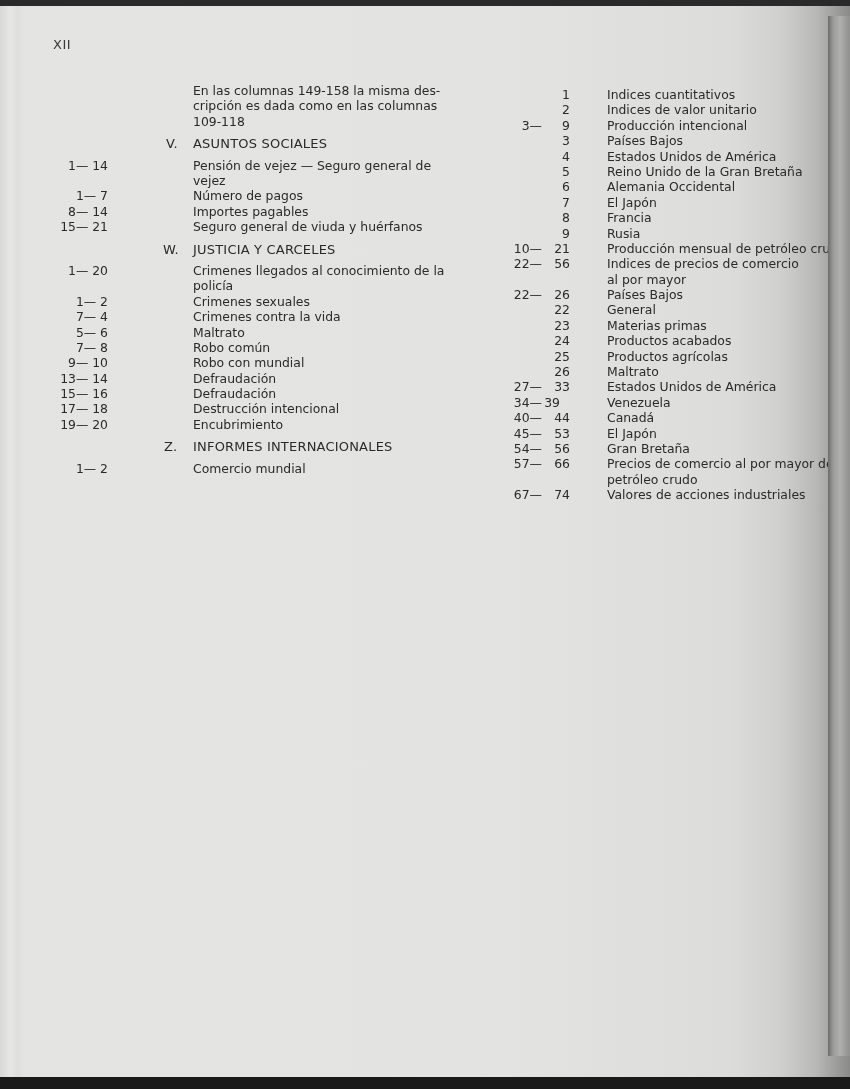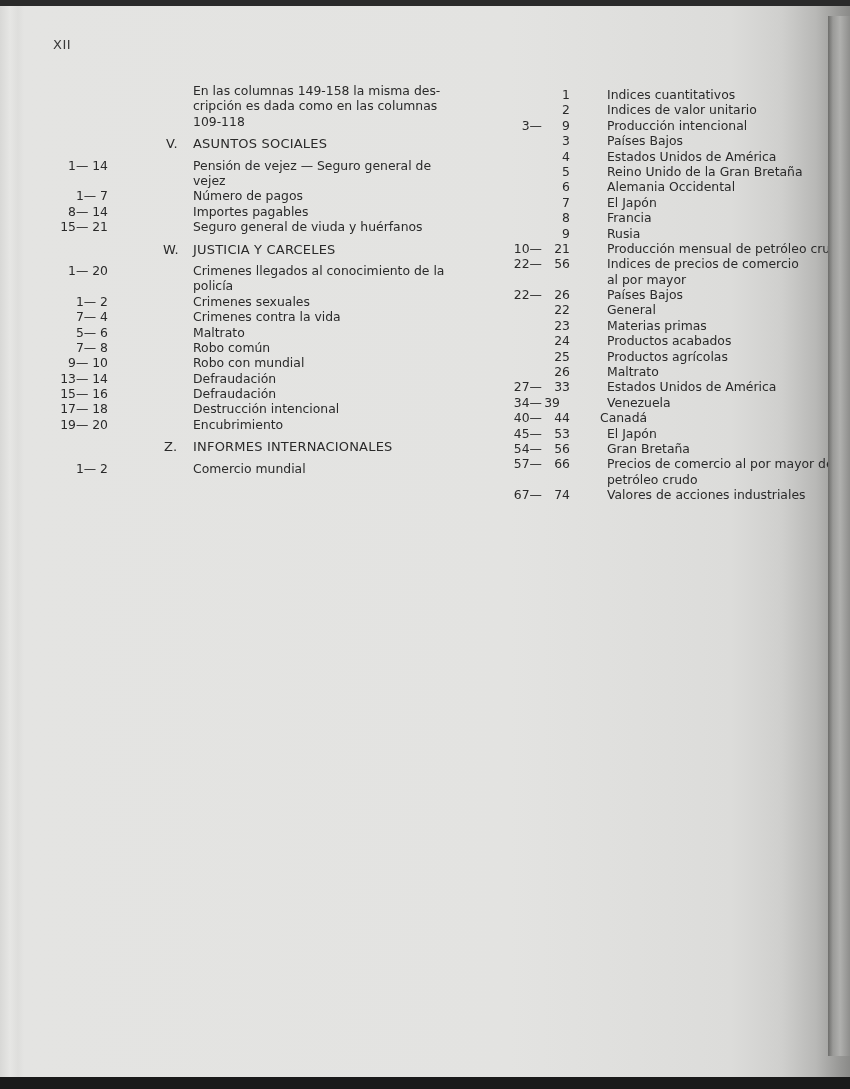--- a/index.html
+++ b/index.html
@@ -241,21 +241,21 @@
           <span class="txt" style="left: 107px;">Estados Unidos de América</span>
         </div>
         <div class="row">
           <span class="num" style="right: 288px;">34—</span>
           <span class="num" style="right: 270px;">39</span>
           <span class="txt" style="left: 107px;">Venezuela</span>
         </div>
         <div class="row">
           <span class="num" style="right: 288px;">40—</span>
           <span class="num" style="right: 260px;">44</span>
-          <span class="txt" style="left: 100px;">Canadá</span>
+          <span class="txt" style="left: 107px;">Canadá</span>
         </div>
         <div class="row">
           <span class="num" style="right: 288px;">45—</span>
           <span class="num" style="right: 260px;">53</span>
           <span class="txt" style="left: 107px;">El Japón</span>
         </div>
         <div class="row">
           <span class="num" style="right: 288px;">54—</span>
           <span class="num" style="right: 260px;">56</span>
           <span class="txt" style="left: 107px;">Gran Bretaña</span>

